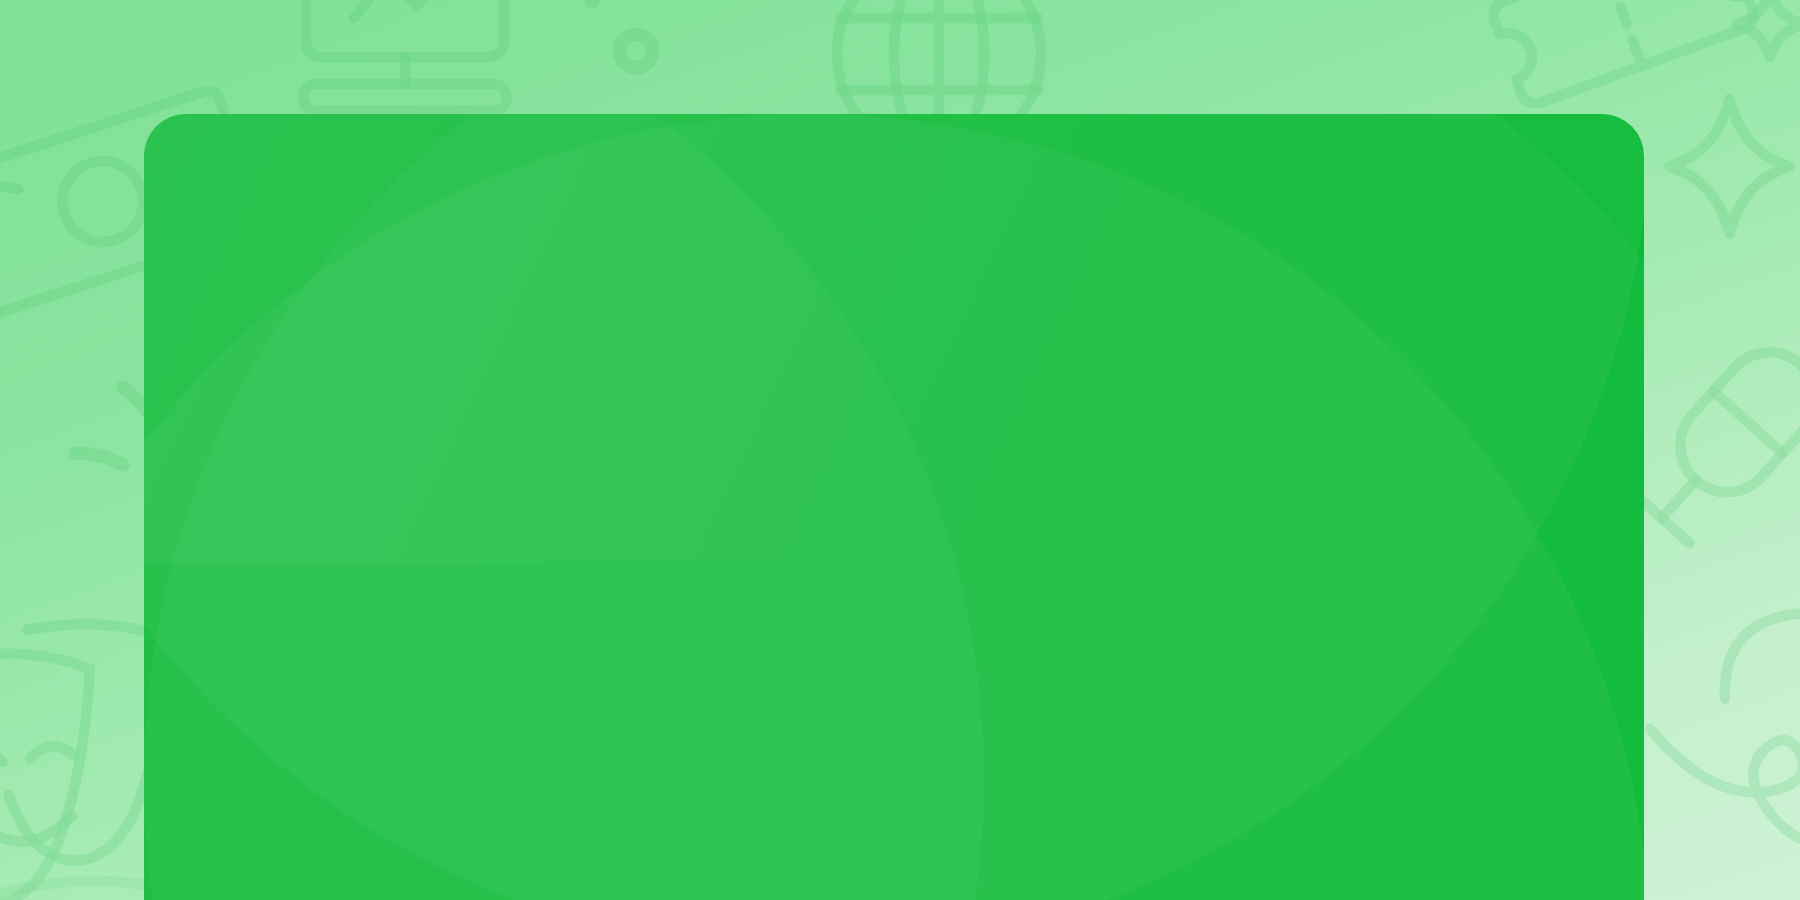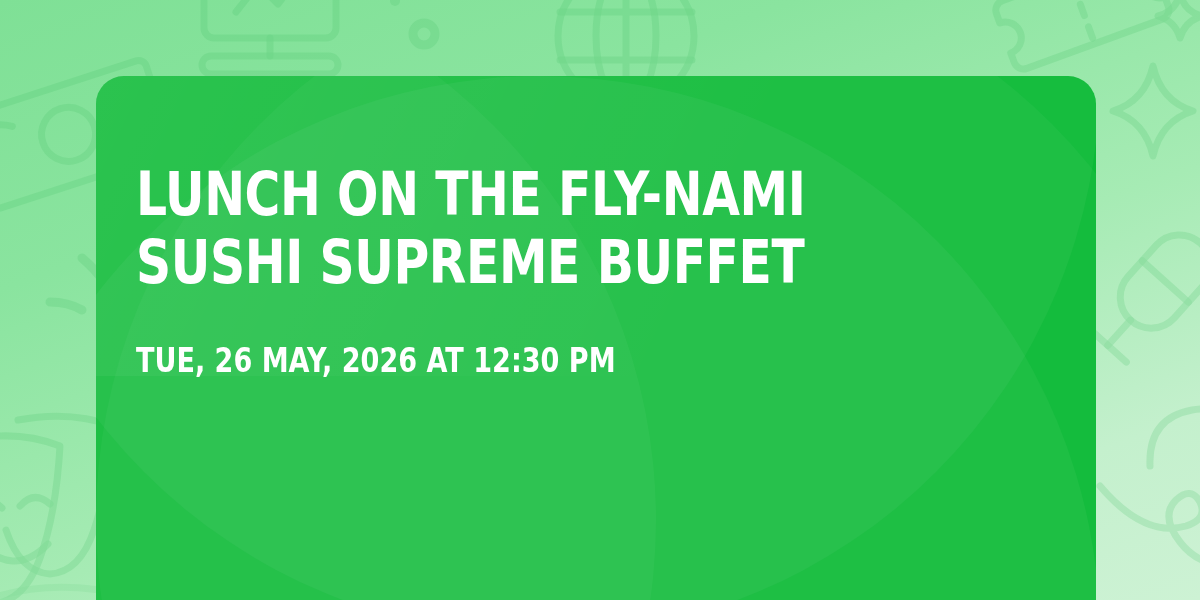--- a/index.html
+++ b/index.html
@@ -205,20 +205,16 @@
   <div class="event-card">
 
     <div class="petals">
       <div class="petal petal-a"></div>
       <div class="petal petal-b"></div>
       <div class="petal petal-c"></div>
       <div class="petal petal-d"></div>
       <div class="sheen"></div>
     </div>
 
-    <div class="card-content">
-      <div class="event-title">Lunch on the Fly-Nami Sushi Supreme Buffet</div>
-      <div class="event-datetime">Tue, 26 May, 2026 at 12:30 PM</div>
-    </div>
 
   </div>
 
 </div>
 
 </body></html>

